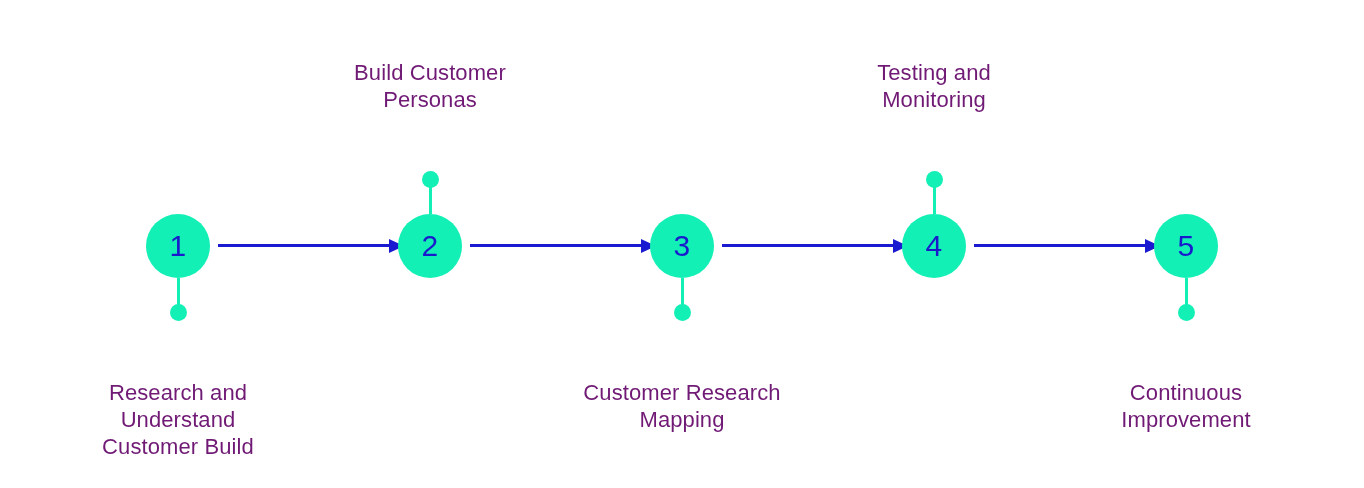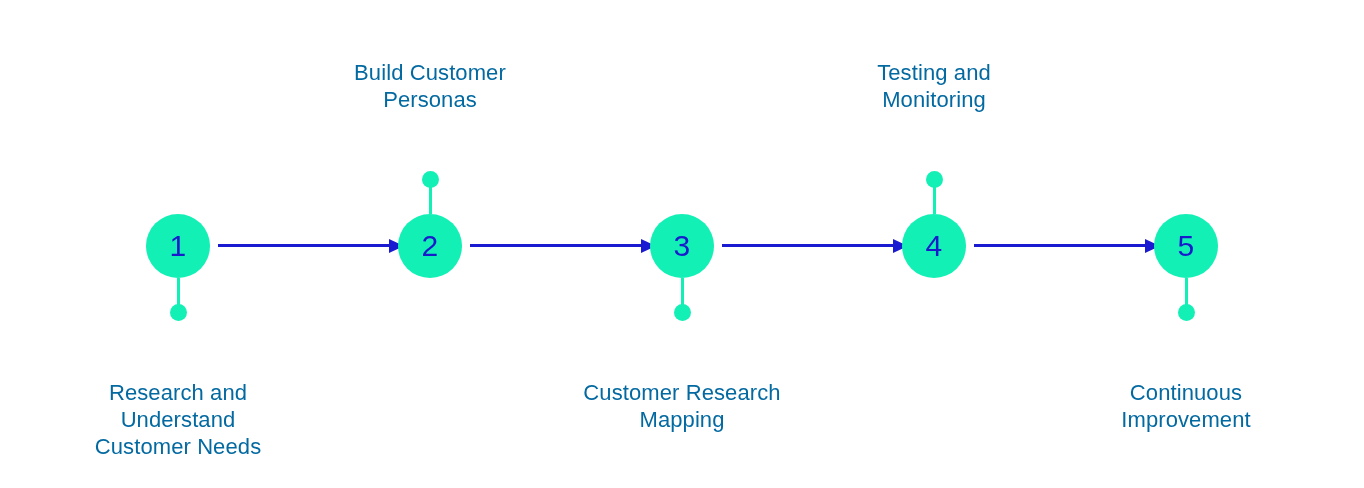--- a/index.html
+++ b/index.html
@@ -93,21 +93,21 @@
     background: #13f0b6;
   }
   .dot.up   { bottom: 90px; }
   .dot.down { top: 90px;    }
 
   
   .label {
     position: absolute;
     width: 260px;
     text-align: center;
-    color: #0369a1;
+    color: #701a75;
     font-size: 22px;
     line-height: 27px;
     letter-spacing: 0.1px;
     white-space: pre-line;
   }
   .label.above {
     left: -98px;
     bottom: 165px;
   }
   .label.below {
@@ -141,21 +141,21 @@
   </div>
 
   <div class="node" style="left:146px;">
     <div class="circle">
       <span class="num">1</span>
     </div>
     <span class="stem down"></span>
     <span class="dot down"></span>
     <div class="label below">Research and
 Understand
-Customer Needs</div>
+Customer Build</div>
   </div>
 
   <div class="node" style="left:398px;">
     <div class="circle">
       <span class="num">2</span>
     </div>
     <span class="stem up"></span>
     <span class="dot up"></span>
     <div class="label above">Build Customer
 Personas</div>

